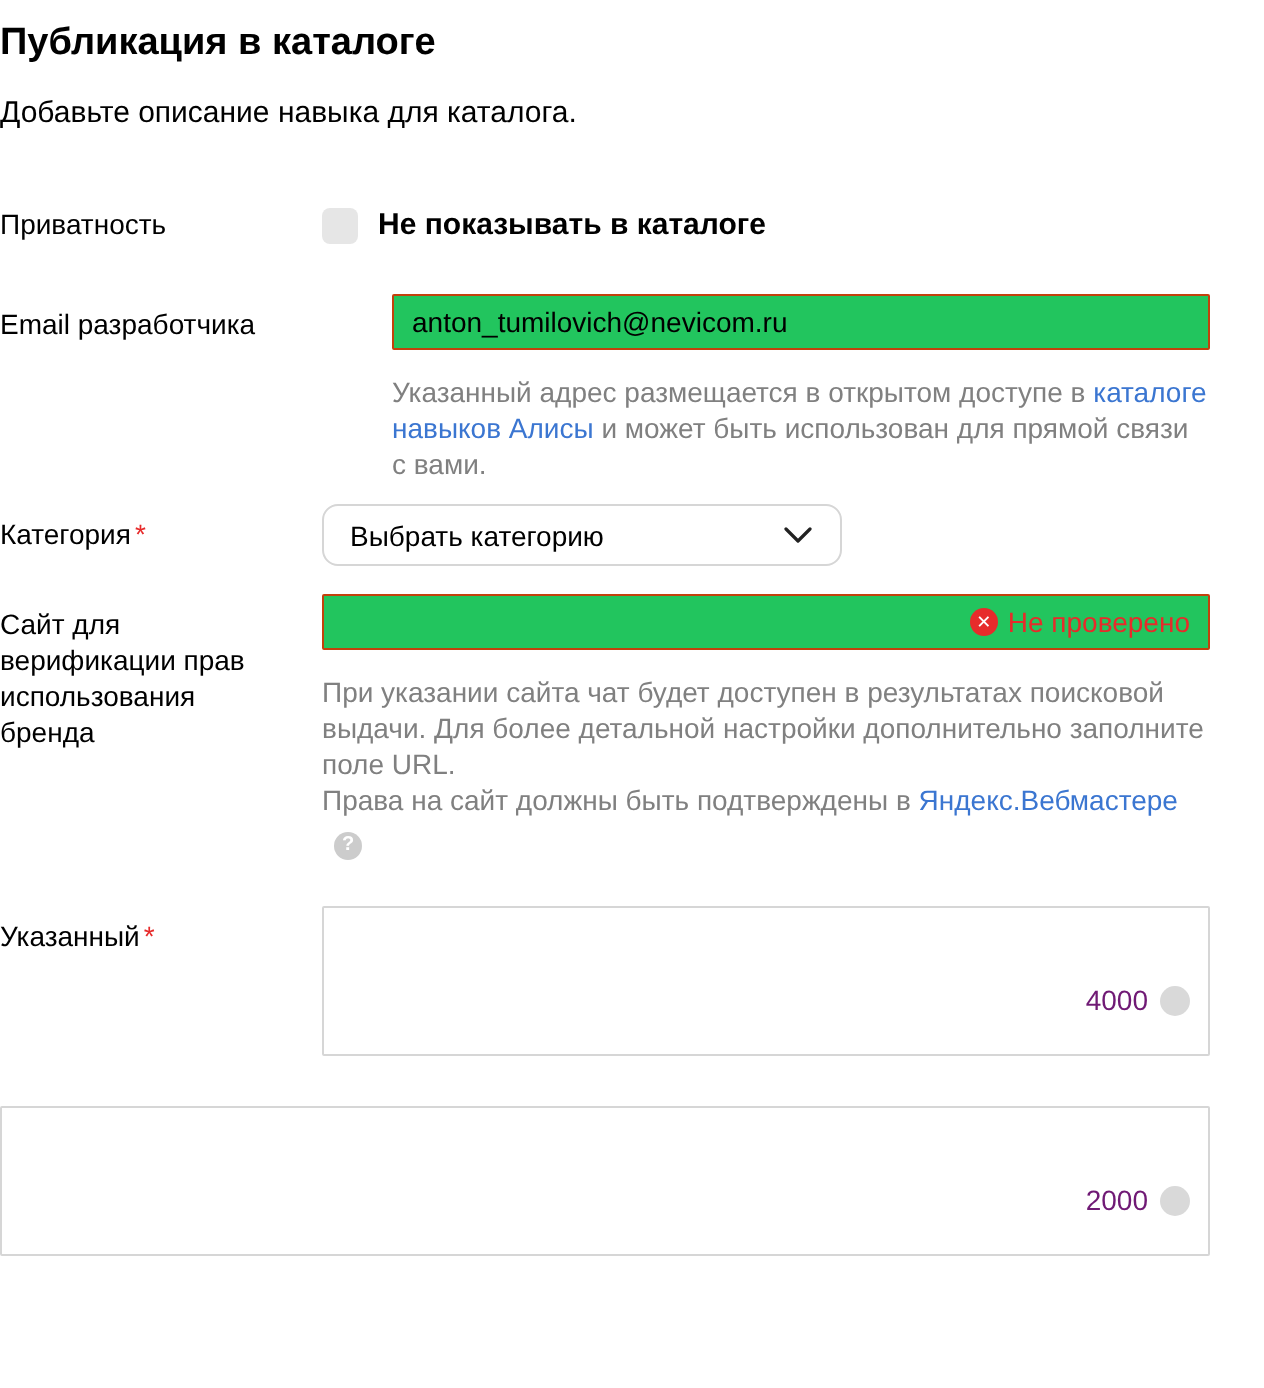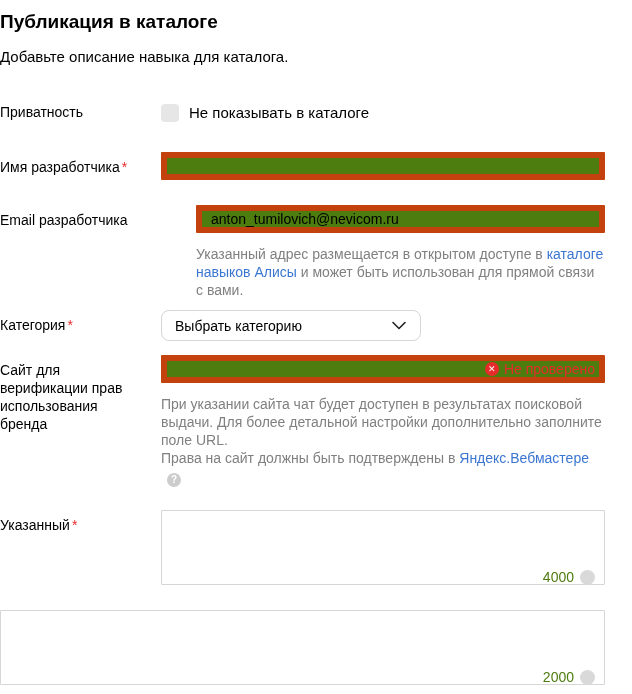--- a/index.html
+++ b/index.html
@@ -29,35 +29,35 @@
   
   .row-privacy   { margin-top: 37px; }
   .row-name      { margin-top: 30px; }
   .row-email     { margin-top: 25px; gap: 35px; }
   .row-site      { margin-top: 14px; }
   .row-category  { margin-top: 11px; }
   .row-desc      { margin-top: 23px; }
   .row-notes     { margin-top: 25px; }
 
   
-  .checkbox-wrap { display: flex; align-items: flex-end; cursor: pointer; padding-top: 0px; }
+  .checkbox-wrap { display: flex; align-items: flex-end; cursor: pointer; padding-top: 0px; font-weight: bold; }
   .checkbox {
     width: 18px; height: 18px; border-radius: 4px;
     background: #e6e6e6; display: inline-block; flex: none;
   }
   .cb-label { font-size: 15px; line-height: 19px; margin-left: 10px; }
 
   
   .text-input {
     width: 100%; height: 28px;
-    border: 6px solid #c2410c; border-radius: 1px;
+    border: 1px solid #c2410c; border-radius: 1px;
     font-family: "Liberation Sans", "DejaVu Sans", sans-serif;
     font-size: 14px; color: #000;
     padding: 0 110px 0 9px;
-    outline: none; background: #4d7c0f;
+    outline: none; background: #22c55e;
   }
   .text-input.no-status { padding-right: 9px; }
 
   .input-status {
     position: absolute; right: 10px; top: 50%; transform: translateY(-50%);
     display: flex; align-items: center;
     color: #e72b2b; font-size: 14px; white-space: nowrap;
   }
   .err-circle {
     width: 14px; height: 14px; border-radius: 50%;
@@ -93,23 +93,23 @@
   
   .ta-wrap { position: relative; }
   textarea.ta {
     width: 100%; height: 75px; resize: none;
     border: 1px solid #d6d6d6; border-radius: 1px;
     font-family: "Liberation Sans", "DejaVu Sans", sans-serif;
     font-size: 14px; color: #000; padding: 6px 9px;
     outline: none; display: block; background: #fff;
   }
   .counter {
-    position: absolute; right: 10px; bottom: 0;
+    position: absolute; right: 10px; bottom: 20px;
     display: flex; align-items: center;
-    font-size: 14px; color: #4d7c0f; pointer-events: none;
+    font-size: 14px; color: #701a75; pointer-events: none;
   }
   .counter-circle {
     width: 15px; height: 15px; border-radius: 50%;
     background: #d9d9d9; margin-left: 6px; flex: none;
   }
 </style>
 </head>
 <body>
 
 <div class="page">
@@ -120,28 +120,20 @@
   <div class="row row-privacy">
     <div class="row-label">Приватность</div>
     <div class="field">
       <div class="checkbox-wrap">
         <span class="checkbox"></span>
         <span class="cb-label">Не показывать в каталоге</span>
       </div>
     </div>
   </div>
 
-  <div class="row row-name">
-    <div class="row-label v-center-input">
-      <span>Имя разработчика</span><span class="req">*</span>
-    </div>
-    <div class="field">
-      <input type="text" class="text-input no-status" value="" style="">
-    </div>
-  </div>
 
   <div class="row row-email">
     <div class="row-label v-center-input">Email разработчика</div>
     <div class="field">
       <input type="text" class="text-input no-status" value="anton_tumilovich@nevicom.ru" style="">
       <div class="hint">
         <span>Указанный адрес размещается в открытом доступе в </span><span class="link">каталоге навыков Алисы</span><span> и может быть использован для прямой связи с вами.</span>
       </div>
     </div>
   </div>

